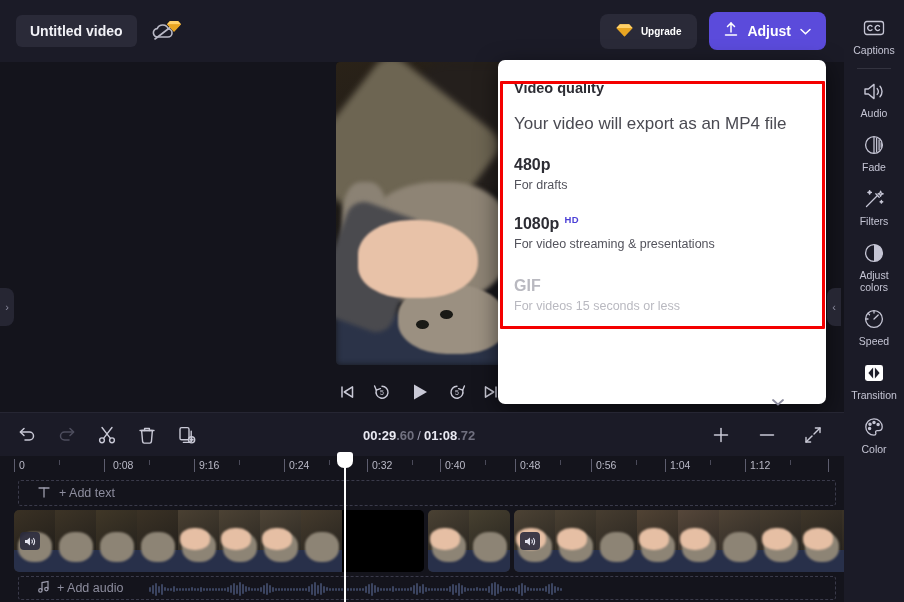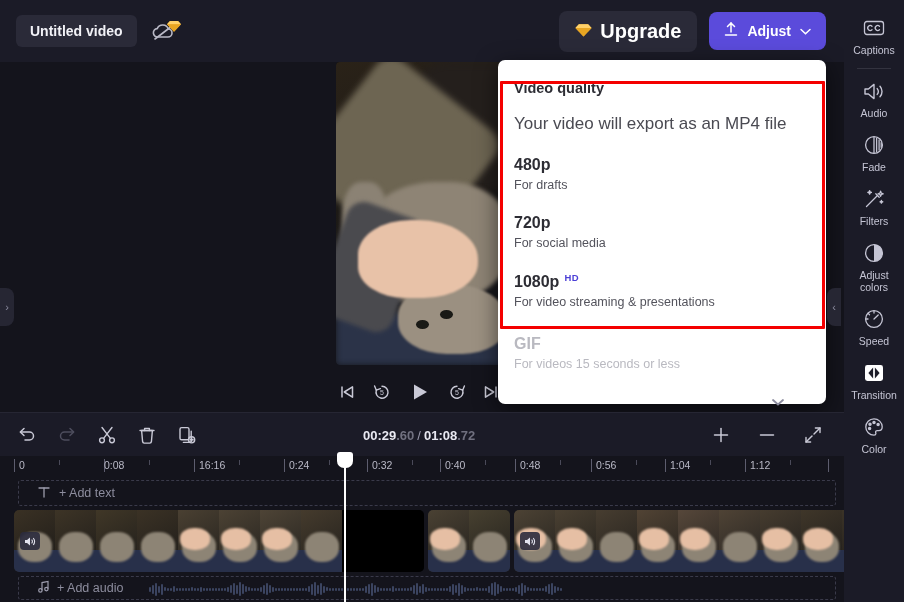--- a/index.html
+++ b/index.html
@@ -25,21 +25,21 @@
   }
   .cloud-wrap { position: relative; margin-left: 14px; width: 30px; height: 30px; }
   .cloud-wrap svg { position: absolute; left: 0; top: 6px; }
   .gem-badge { position: absolute; left: 16px; top: -2px; }
   .topbar-right {
     margin-left: auto; display: flex; align-items: center; gap: 12px; padding-right: 18px;
   }
   .btn-upgrade {
     display: flex; align-items: center; gap: 8px;
     background: #2a2a38; border: none; border-radius: 8px;
-    padding: 9px 16px; color: #fff; font-size: 20px; font-weight: bold;
+    padding: 9px 16px; color: #fff; font-size: 10px; font-weight: bold;
     cursor: pointer; font-family: inherit;
   }
   .btn-export {
     display: flex; align-items: center; gap: 8px;
     background: #5b4bdb; border: none; border-radius: 8px;
     padding: 9px 14px; color: #fff; font-size: 14px; font-weight: bold;
     cursor: pointer; font-family: inherit;
   }
 
   
@@ -350,24 +350,20 @@
   <div class="dropdown">
     <div class="dd-inner">
       <div class="dd-title">Video quality</div>
       <div class="dd-sub">Your video will export as an MP4 file</div>
 
       <div class="dd-opt">
         <span class="dd-opt-name">480p</span>
         <div class="dd-opt-desc">For drafts</div>
       </div>
 
-      <div class="dd-opt">
-        <span class="dd-opt-name">720p</span>
-        <div class="dd-opt-desc">For social media</div>
-      </div>
 
       <div class="dd-opt">
         <span class="dd-opt-name">1080p</span><span class="hd-badge">HD</span>
         <div class="dd-opt-desc">For video streaming &amp; presentations</div>
       </div>
 
       <div class="dd-opt gif disabled">
         <span class="dd-opt-name">GIF</span>
         <div class="dd-opt-desc">For videos 15 seconds or less</div>
       </div>
@@ -449,24 +445,24 @@
         </svg>
       </button>
     </div>
   </div>
 
   <div class="ruler">
     <div class="tick" style="left:14px"></div>
     <div class="tick-label" style="left:19px">0</div>
     <div class="tick minor" style="left:59px"></div>
     <div class="tick" style="left:104px"></div>
-    <div class="tick-label" style="left:104px">0:08</div>
+    <div class="tick-label" style="left:113px">0:08</div>
     <div class="tick minor" style="left:149px"></div>
     <div class="tick" style="left:194px"></div>
-    <div class="tick-label" style="left:199px">16:16</div>
+    <div class="tick-label" style="left:199px">9:16</div>
     <div class="tick minor" style="left:239px"></div>
     <div class="tick" style="left:284px"></div>
     <div class="tick-label" style="left:289px">0:24</div>
     <div class="tick minor" style="left:329px"></div>
     <div class="tick" style="left:367px"></div>
     <div class="tick-label" style="left:372px">0:32</div>
     <div class="tick minor" style="left:412px"></div>
     <div class="tick" style="left:440px"></div>
     <div class="tick-label" style="left:445px">0:40</div>
     <div class="tick minor" style="left:485px"></div>

